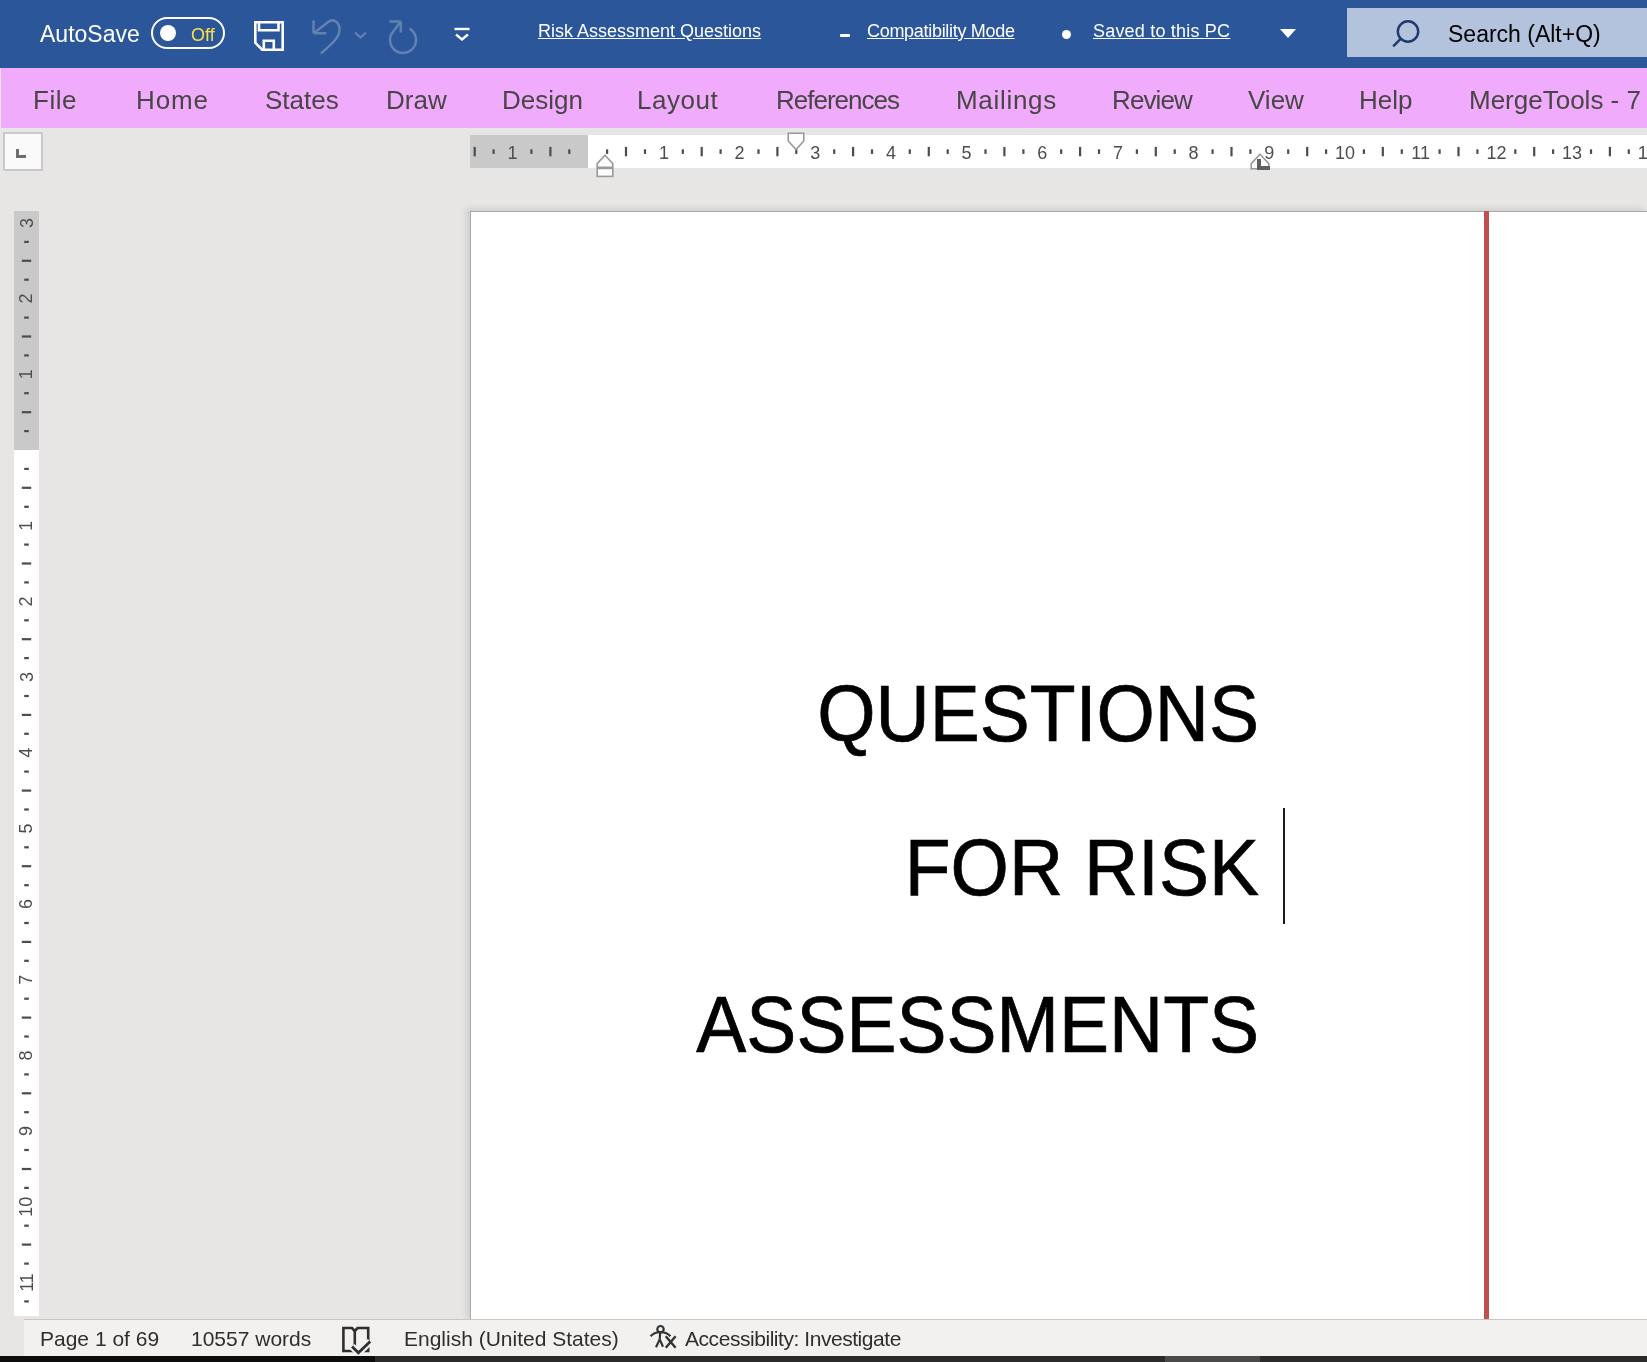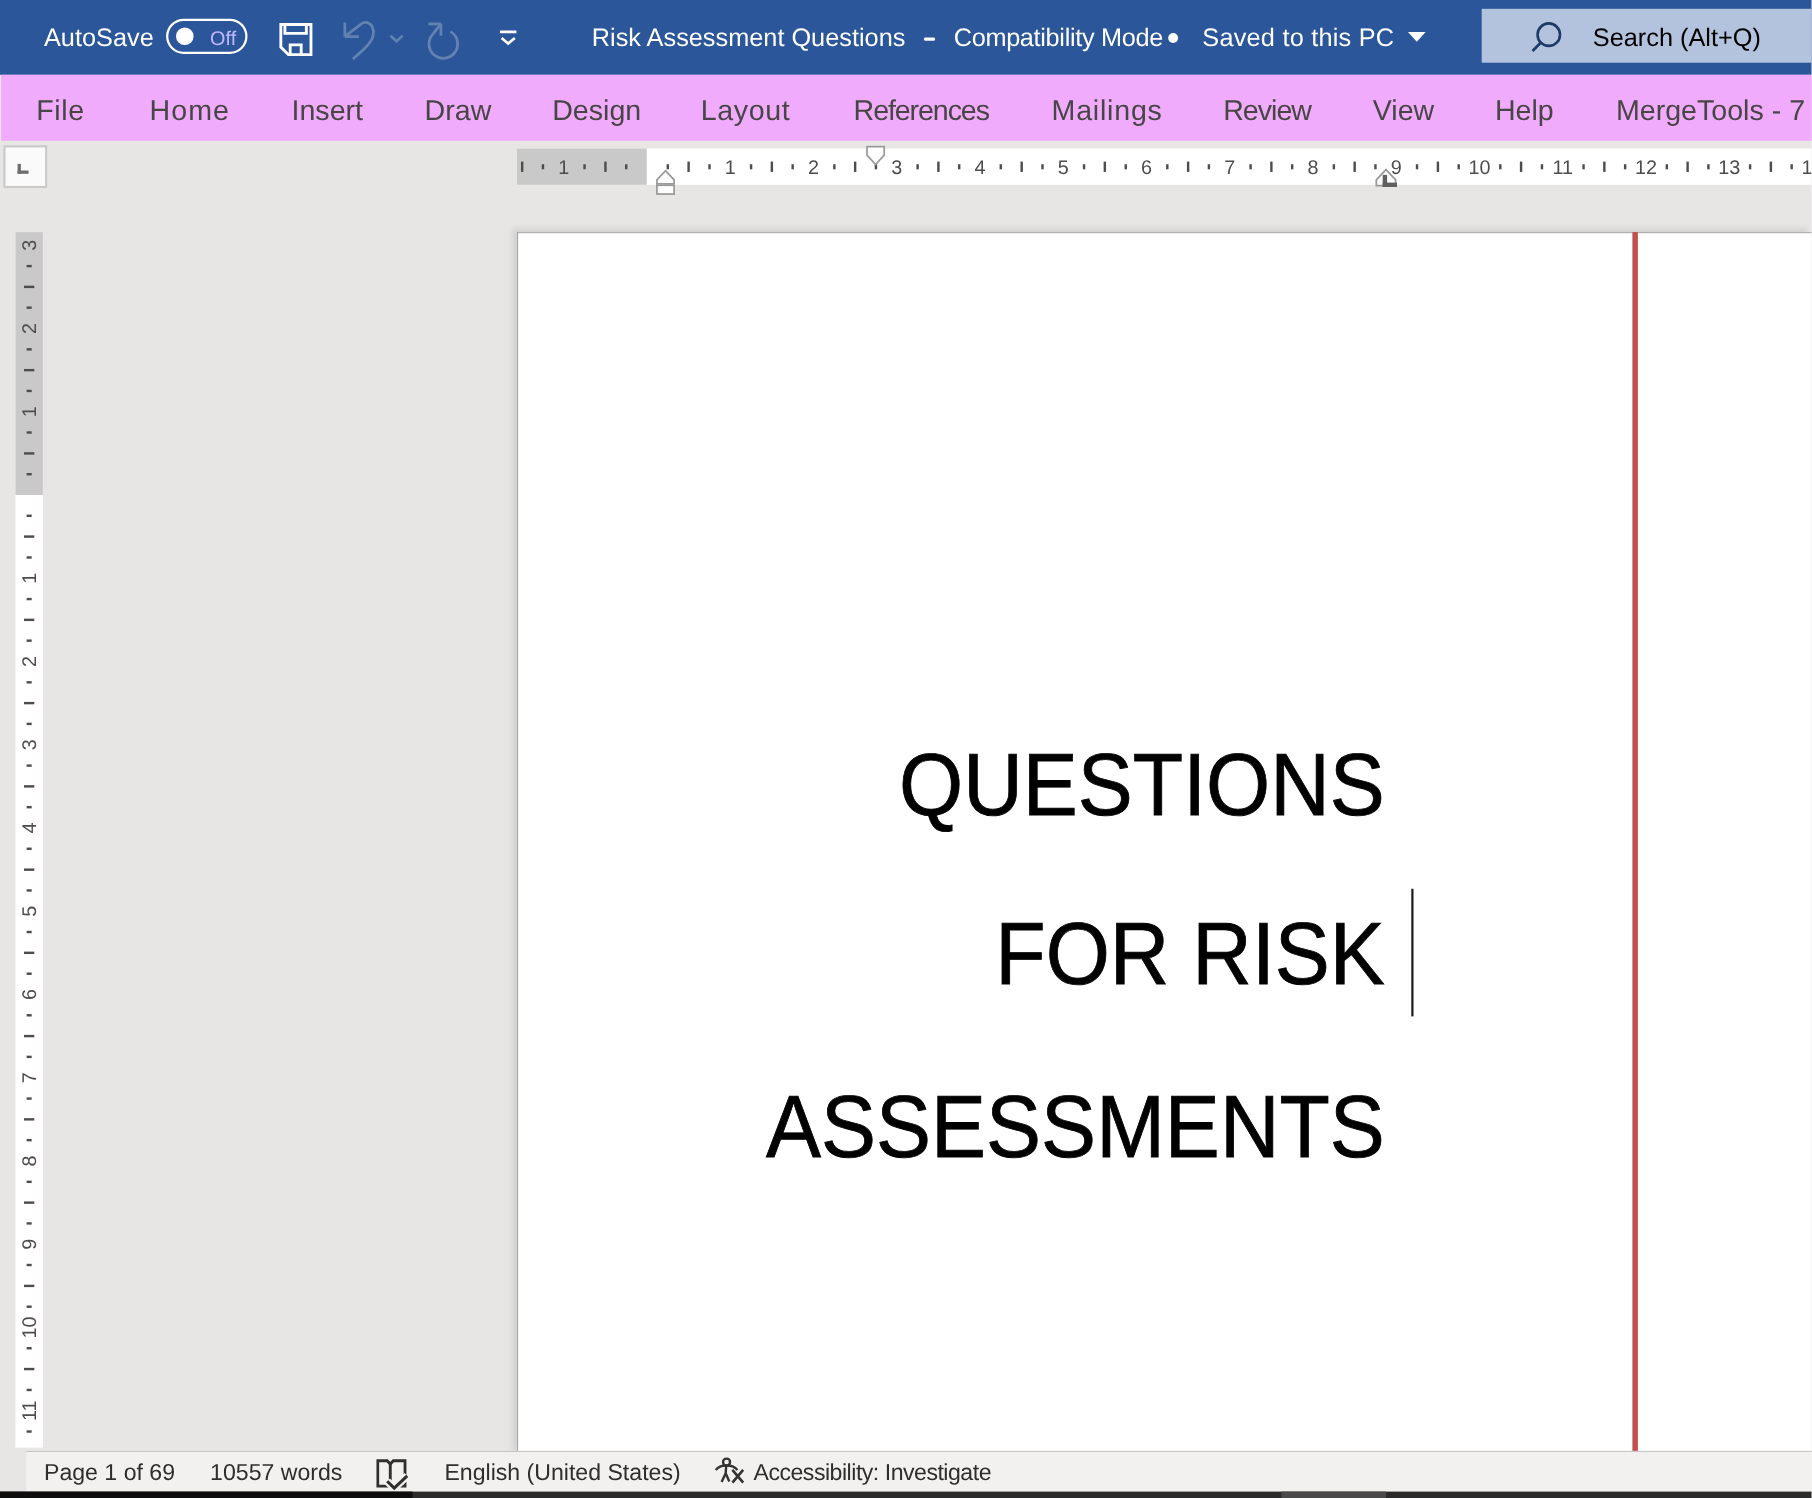--- a/index.html
+++ b/index.html
@@ -4,22 +4,22 @@
   * { margin:0; padding:0; box-sizing:border-box; }
   html,body { width:1647px; height:1362px; overflow:hidden; }
   body { font-family:"Liberation Sans", sans-serif; position:relative; background:#e7e6e5; opacity:0.999; }
   .abs { position:absolute; }
   
   #titlebar { position:absolute; left:0; top:0; width:1647px; height:68px; background:#2b579a; }
   #autosave { position:absolute; left:40px; top:21px; font-size:23px; color:#fff; }
   #toggle { position:absolute; left:151px; top:17px; width:74px; height:32px;
              border:2.5px solid #fff; border-radius:16px; }
   #knob { position:absolute; left:7px; top:5.5px; width:16px; height:16px; border-radius:50%; background:#fff; }
-  #offlbl { position:absolute; left:38px; top:6px; font-size:18px; color:#c4b5fd;text-align:center; }
-  .wt { position:absolute; top:21px; font-size:23px; color:#fff; white-space:pre; }
+  #offlbl { position:absolute; left:38px; top:6px; font-size:18px; color:#fde047;text-align:center; }
+  .wt { position:absolute; top:21px; font-size:18px; color:#fff; white-space:pre;text-decoration:underline; }
   #search { position:absolute; left:1347px; top:8px; width:304px; height:49px; background:#b3c3dd; }
   #searchtxt { position:absolute; left:101px; top:13px; font-size:23px; color:#000000; }
   
   #tabs { position:absolute; left:1px; top:68px; width:1647px; height:60px; background:#f0abfc;text-align:center; }
   .tab { position:absolute; top:17px; font-size:26px; color:#484644; white-space:nowrap; }
   
   #lbox { position:absolute; left:3px; top:132px; width:40px; height:39px; background:#fafafa; border:2px solid #c9c9c9; }
   #lico { position:absolute; left:11px; top:15px; width:9.5px; height:9px; border-left:3.6px solid #6e6e6e; border-bottom:3.6px solid #6e6e6e; }
   #hruler { position:absolute; left:470px; top:135px; width:1177px; height:33px; background:#fff; }
   #hgray  { position:absolute; left:0; top:0; width:118px; height:33px; background:#c9c9c9; }
@@ -77,21 +77,21 @@
       <svg class="abs" style="left:44px;top:11px" width="34" height="36" viewBox="0 0 34 36" fill="none" stroke="#1d3b66" stroke-width="2.4">
         <circle cx="17" cy="12.5" r="10.2"></circle>
         <path d="M9.8 19.6 L2.2 27.4"></path>
       </svg>
       <span id="searchtxt">Search (Alt+Q)</span>
     </div>
   </div>
   <div id="tabs">
     <span class="tab" style="left:32px;letter-spacing:0.5px">File</span>
     <span class="tab" style="left:135px;letter-spacing:0.9px">Home</span>
-    <span class="tab" style="left:264px">Insert</span>
+    <span class="tab" style="left:264px">States</span>
     <span class="tab" style="left:385px">Draw</span>
     <span class="tab" style="left:501px">Design</span>
     <span class="tab" style="left:636px;letter-spacing:0.55px">Layout</span>
     <span class="tab" style="left:775px;letter-spacing:-1px">References</span>
     <span class="tab" style="left:955px;letter-spacing:0.7px">Mailings</span>
     <span class="tab" style="left:1111px;letter-spacing:-0.9px">Review</span>
     <span class="tab" style="left:1247px">View</span>
     <span class="tab" style="left:1358px">Help</span>
     <span class="tab" style="left:1468px">MergeTools - 7</span>
   </div>

